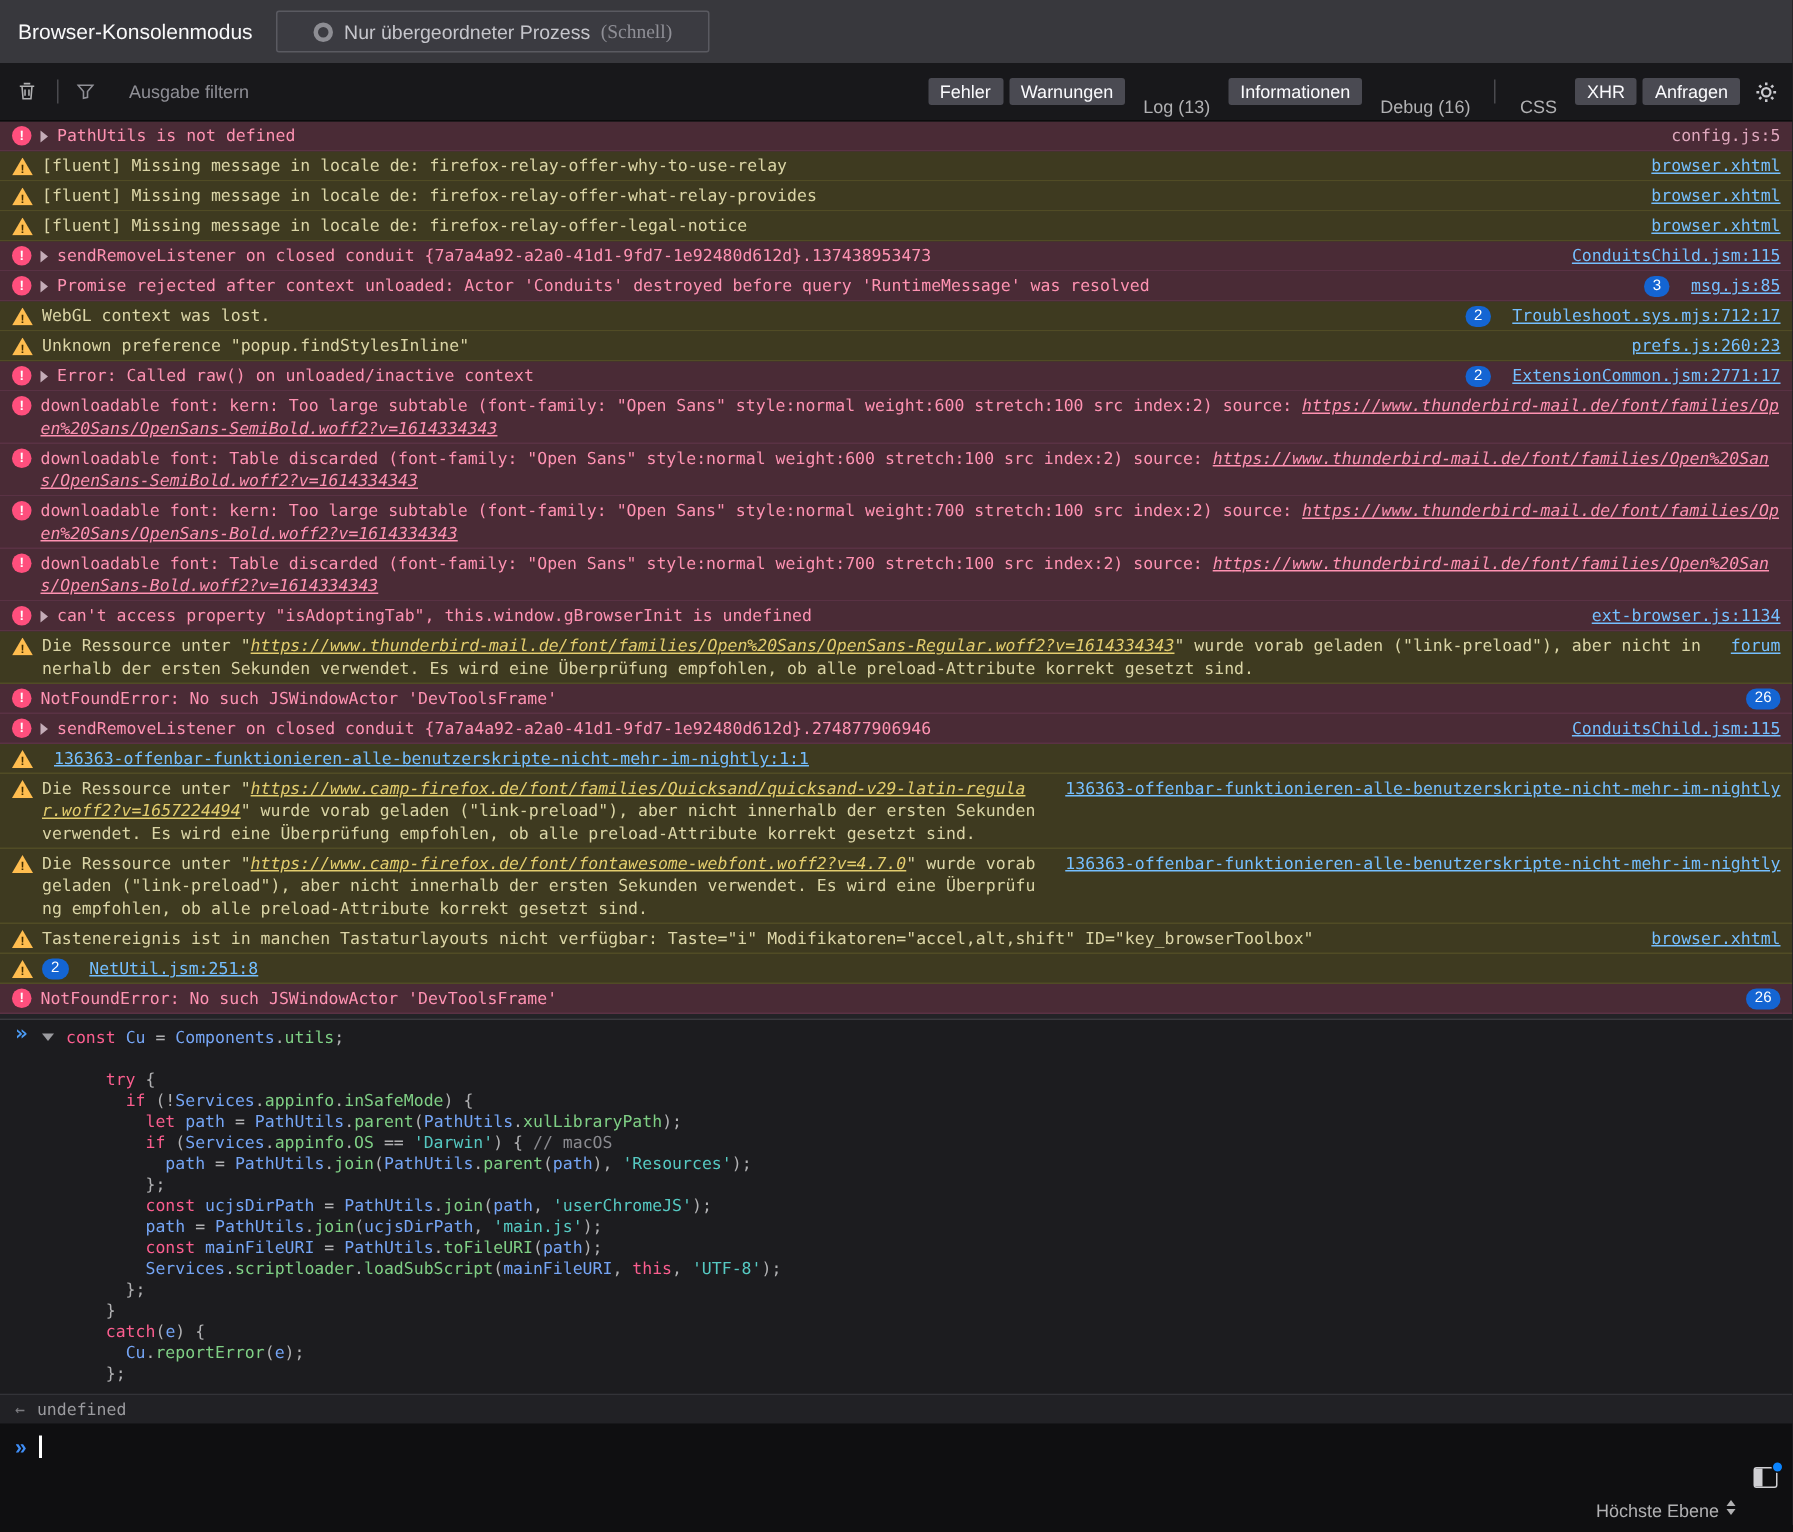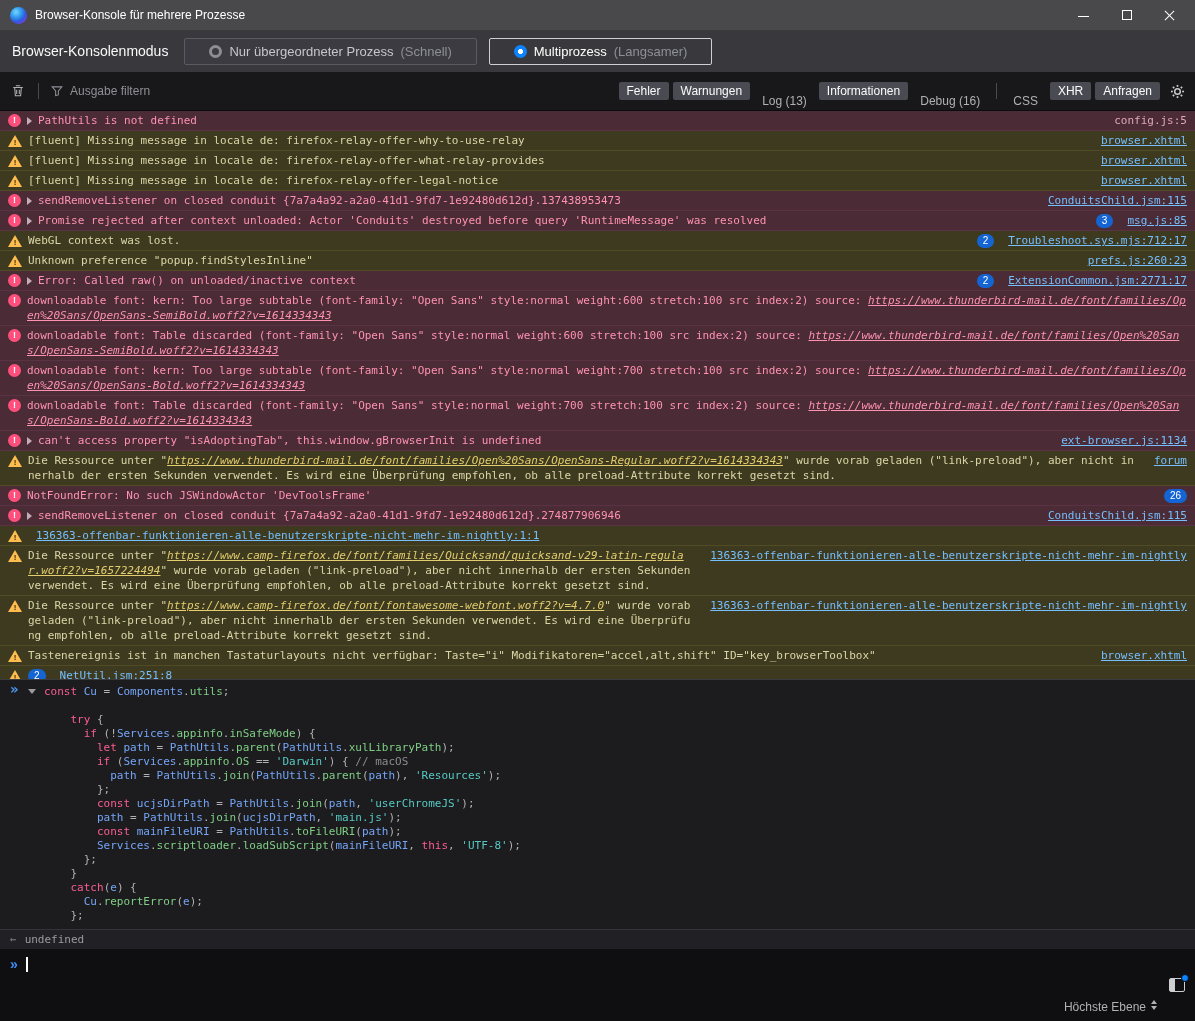--- a/index.html
+++ b/index.html
@@ -23,27 +23,27 @@
   .modebar { flex:0 0 42px; background:#38383d; display:flex; align-items:center; padding:0 12px; gap:12px; }
   .modebar-label { color:#f9f9fa; font-size:14px; margin-right:4px; }
   .mode-opt { display:inline-flex; align-items:center; gap:7px; border:1px solid #5a5a61; border-radius:2px;
     padding:5px 24px; background:#3b3b41; cursor:default; }
   .mode-opt.selected { border-color:#cfcfd4; background:#38383d; }
   .radio { width:13px; height:13px; border-radius:50%; flex:0 0 auto; }
   .radio.off { border:3px solid #8d8d93; }
   .radio.on { background:radial-gradient(circle, #ffffff 0 2.4px, var(--accent) 2.5px); }
   .mode-label { color:#c6c6cc; font-size:13px; }
   .mode-opt.selected .mode-label { color:#ffffff; }
-  .mode-hint { color:#8f8f96; font-size:13px; }
+  .mode-hint { color:#8f8f96; font-size:13px;font-family:Liberation Serif, serif; }
 
   
   .toolbar { flex:0 0 28px; background:#18181b; display:flex; align-items:center; padding:0 6px; gap:5px; border-bottom:1px solid #0c0c0d; }
   .tb-icon-btn { width:24px; height:20px; display:inline-flex; align-items:center; justify-content:center; border-radius:2px; }
   .tb-sep { width:1px; height:16px; background:#4a4a4f; margin:0 3px; flex:0 0 auto; }
-  .filter-box { display:flex; align-items:center; gap:7px; flex:1 1 auto; padding-left:4px; }
+  .filter-box { display:flex; align-items:center; gap:23px; flex:1 1 auto; padding-left:4px; }
   .filter-ph { color:#8f8f96; font-size:12px; }
   .fgroup { display:flex; align-items:center; gap:4px; }
   .fbtn { font-size:12px; padding:2px 8px; border-radius:2px; border:none; background:transparent; font-family:inherit; cursor:default; }
   .fbtn.active { background:#4a4a52; color:#fbfbfe; }
   .fbtn.inactive { color:#b1b1b3;margin-top:20px; }
 
   
   .messages { flex:1 1 auto; overflow:hidden; font-family:"DejaVu Sans Mono",monospace; font-size:11px; }
   .msg { display:flex; align-items:flex-start; gap:6px; padding:2px 8px; line-height:15px; border-bottom:1px solid transparent; }
   .msg.error { background:var(--error-bg); border-color:#5a3244; color:var(--error-text); }
@@ -93,41 +93,27 @@
   .pane-wrap { position:relative; display:inline-block; width:16px; height:14px; }
   .pane-icon { position:absolute; inset:0; border:1.5px solid #cfcfd3; border-radius:2px; }
   .pane-icon::before { content:''; position:absolute; left:0; top:0; bottom:0; width:5px; background:#cfcfd3; }
   .pane-dot { position:absolute; right:-4px; top:-4px; width:8px; height:8px; border-radius:50%; background:var(--accent); border:1.5px solid #0f0f11; }
 </style>
 </head>
 <body>
 
 <div class="window">
 
-  <div class="titlebar">
-    <span class="fx-logo"></span>
-    <span class="title-text">Browser-Konsole für mehrere Prozesse</span>
-    <div class="win-controls">
-      <span class="wc wc-min"></span>
-      <span class="wc wc-max"></span>
-      <span class="wc wc-close"></span>
-    </div>
-  </div>
 
   <div class="modebar">
     <span class="modebar-label">Browser-Konsolenmodus</span>
     <label class="mode-opt">
       <span class="radio off"></span>
       <span class="mode-label">Nur übergeordneter Prozess</span>
       <span class="mode-hint">(Schnell)</span>
-    </label>
-    <label class="mode-opt selected">
-      <span class="radio on"></span>
-      <span class="mode-label">Multiprozess</span>
-      <span class="mode-hint">(Langsamer)</span>
     </label>
   </div>
 
   <div class="toolbar">
     <span class="tb-icon-btn">
       <svg width="14" height="14" viewBox="0 0 16 16">
           <path d="M5.5 2h5M2.5 4h11M4.2 4l.8 9.5h6l.8-9.5M6.5 6.5v4.8M9.5 6.5v4.8" fill="none" stroke="#b1b1b3" stroke-width="1.2"></path>
         </svg>
     </span>
     <span class="tb-sep"></span>

